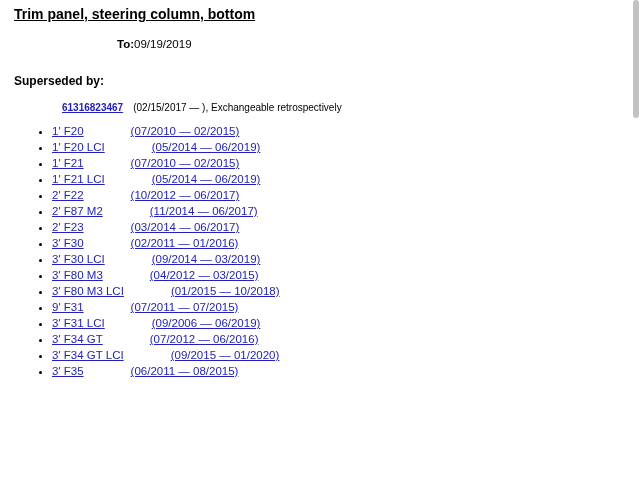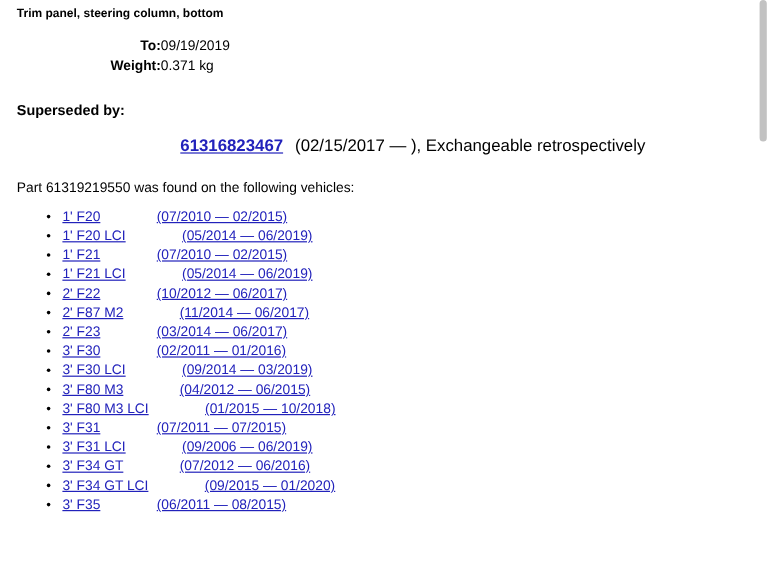--- a/index.html
+++ b/index.html
@@ -20,23 +20,24 @@
     box-sizing: border-box;
     width: 640px;
   }
   .part-number {
     font-size: 15px;
     font-weight: bold;
     margin: 2px 0 8px 0;
     letter-spacing: 0.2px;
   }
   .part-title {
-    font-size: 10px;
+    font-size: 14px;
     font-weight: bold;
     margin: 0 0 14px 0;
+    text-decoration: underline;
   }
   table.specs {
     border-collapse: collapse;
     margin: 0 0 0 0;
   }
   table.specs td {
     font-size: 11.5px;
     padding: 2px 0;
     vertical-align: top;
   }
@@ -51,22 +52,21 @@
     text-align: left;
     white-space: nowrap;
   }
   .superseded-heading {
     font-size: 12px;
     font-weight: bold;
     margin: 22px 0 0 0;
   }
   .superseded-row {
     margin: 14px 0 0 48px;
-    font-size: 14px;
-    text-align: center;
+    font-size: 10px;
   }
   .superseded-row a {
     color: #2222bb;
     text-decoration: underline;
     font-weight: bold;
   }
   .superseded-note {
     margin-left: 10px;
   }
   .found-on {
@@ -118,48 +118,43 @@
 <div class="page">
 
   <div class="part-title">Trim panel, steering column, bottom</div>
 
   <table class="specs">
     <tbody>
       <tr>
         <td class="spec-label">To:</td>
         <td class="spec-value">09/19/2019</td>
       </tr>
-      <tr>
-        <td class="spec-label">Weight:</td>
-        <td class="spec-value">0.371 kg</td>
-      </tr>
     </tbody>
   </table>
 
   <div class="superseded-heading">Superseded by:</div>
 
   <div class="superseded-row">
     <a href="#">61316823467</a><span class="superseded-note">(02/15/2017 — ), Exchangeable retrospectively</span>
   </div>
 
-  <div class="found-on">Part 61319219550 was found on the following vehicles:</div>
 
   <ul class="vehicle-list">
     <li><a href="#">1' F20</a><span class="veh-dates">(07/2010 — 02/2015)</span></li>
     <li><a href="#">1' F20 LCI</a><span class="veh-dates">(05/2014 — 06/2019)</span></li>
     <li><a href="#">1' F21</a><span class="veh-dates">(07/2010 — 02/2015)</span></li>
     <li><a href="#">1' F21 LCI</a><span class="veh-dates">(05/2014 — 06/2019)</span></li>
     <li><a href="#">2' F22</a><span class="veh-dates">(10/2012 — 06/2017)</span></li>
     <li><a href="#">2' F87 M2</a><span class="veh-dates">(11/2014 — 06/2017)</span></li>
     <li><a href="#">2' F23</a><span class="veh-dates">(03/2014 — 06/2017)</span></li>
     <li><a href="#">3' F30</a><span class="veh-dates">(02/2011 — 01/2016)</span></li>
     <li><a href="#">3' F30 LCI</a><span class="veh-dates">(09/2014 — 03/2019)</span></li>
-    <li><a href="#">3' F80 M3</a><span class="veh-dates">(04/2012 — 06/2015)</span></li>
+    <li><a href="#">3' F80 M3</a><span class="veh-dates">(04/2012 — 03/2015)</span></li>
     <li><a href="#">3' F80 M3 LCI</a><span class="veh-dates">(01/2015 — 10/2018)</span></li>
-    <li><a href="#">3' F31</a><span class="veh-dates">(07/2011 — 07/2015)</span></li>
+    <li><a href="#">9' F31</a><span class="veh-dates">(07/2011 — 07/2015)</span></li>
     <li><a href="#">3' F31 LCI</a><span class="veh-dates">(09/2006 — 06/2019)</span></li>
     <li><a href="#">3' F34 GT</a><span class="veh-dates">(07/2012 — 06/2016)</span></li>
     <li><a href="#">3' F34 GT LCI</a><span class="veh-dates">(09/2015 — 01/2020)</span></li>
     <li><a href="#">3' F35</a><span class="veh-dates">(06/2011 — 08/2015)</span></li>
 
   </ul>
 
 </div>
 
 <div class="scrollbar">

